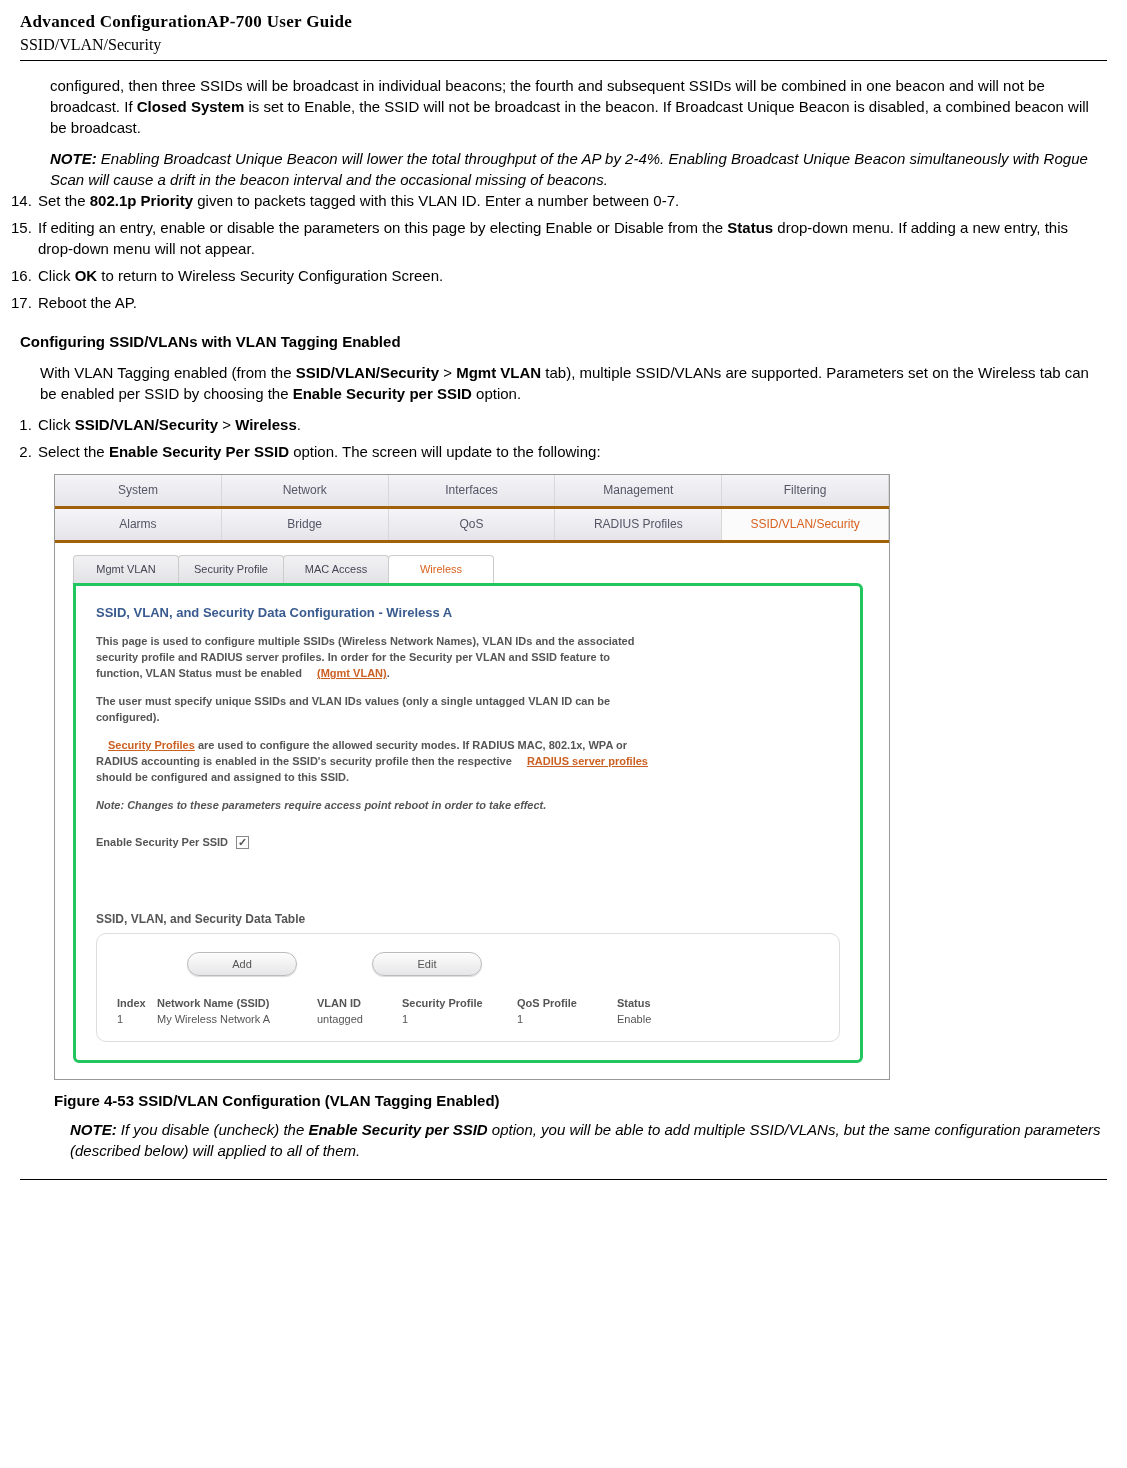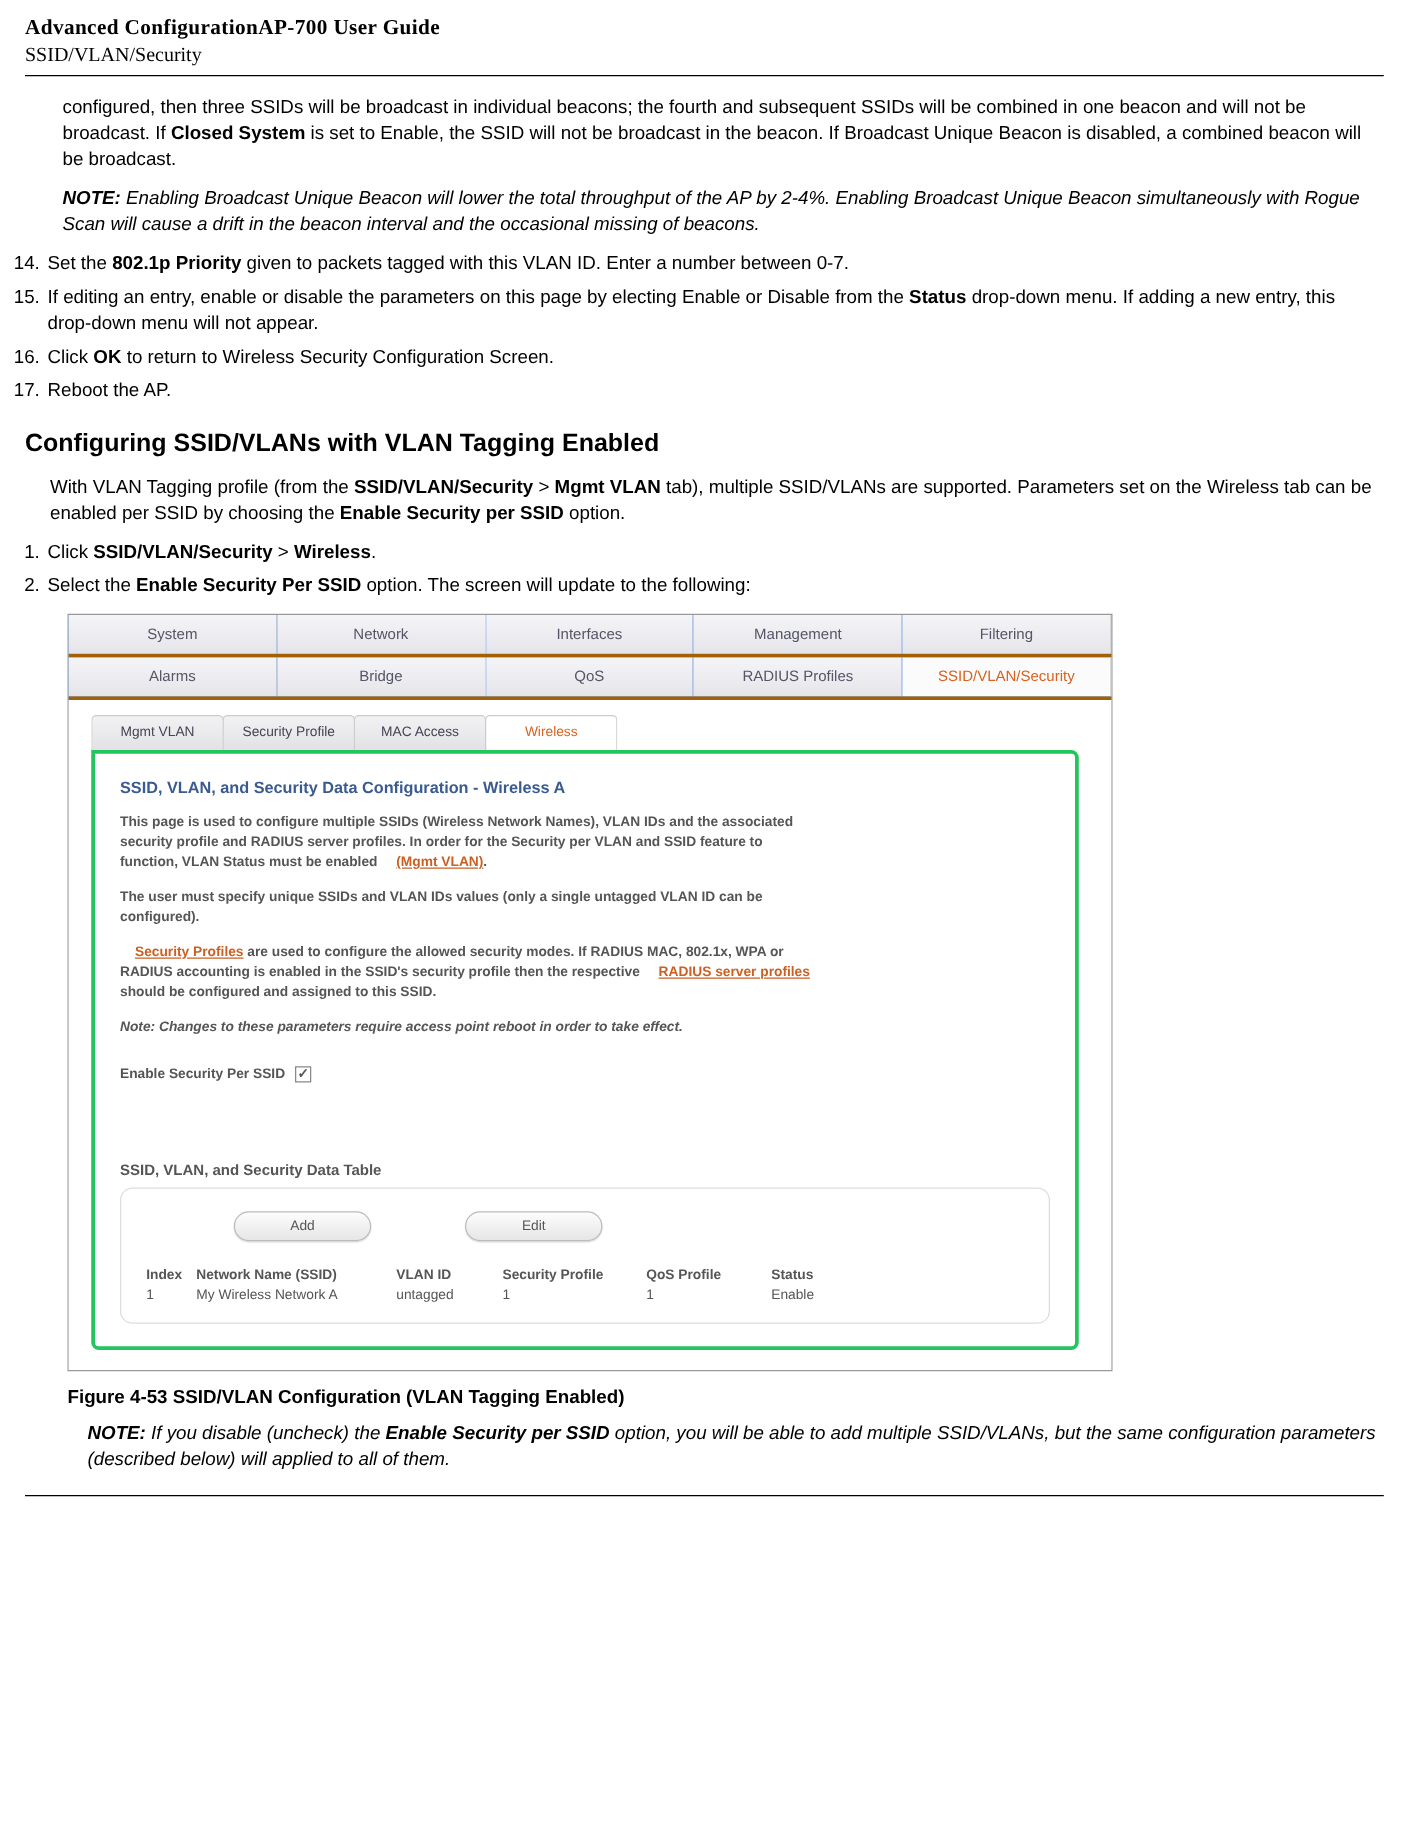--- a/index.html
+++ b/index.html
@@ -20,30 +20,30 @@
       padding-bottom: 4px;
       border-bottom: 1.5px solid #000;
       margin-bottom: 14px;
       font-family: Liberation Serif, serif;
     }
     .header-left-line1 { font-weight: bold; font-size: 17px; letter-spacing: 0.3px;}
     .header-left-line2 { font-size: 16px; }
     .header-right { font-weight: bold; font-size: 17px; letter-spacing: 0.3px;}
     .indented { margin-left: 30px; }
     .para { margin-bottom: 10px; }
-    .note { font-style: italic; margin-left: 30px; margin-bottom: 10px; }
+    .note { font-style: italic; margin-left: 30px; }
     .note-label { font-style: italic; font-weight: bold; }
     ol.steps {
       margin-left: 16px;
       margin-bottom: 12px;
     }
     ol.steps li { margin-bottom: 6px; padding-left: 2px; }
     .section-heading {
       font-weight: bold;
-      font-size: 20px;
+      font-size: 15px;
       margin: 18px 0 10px 0;
     }
     .body-indent { margin-left: 20px; }
     .figure-caption { font-weight: bold; margin: 10px 0 6px 34px; font-size: 15px; }
     .bottom-note-indent { margin-left: 50px; font-style: italic; margin-top: 8px; }
     hr.footer-rule { border: none; border-top: 1.5px solid #000; margin-top: 18px; }
     .page-num { text-align: right; font-weight: bold; font-size: 15px; margin-top: 6px; margin-right: 6px; }
 
     
     .screenshot {
@@ -166,21 +166,21 @@
     </li>
     <li>
       <span>Click </span><b>OK</b><span> to return to Wireless Security Configuration Screen.</span>
     </li>
     <li>Reboot the AP.</li>
   </ol>
 
   <div class="section-heading">Configuring SSID/VLANs with VLAN Tagging Enabled</div>
 
   <div class="body-indent para">
-    <span>With VLAN Tagging profile (from the </span><b>SSID/VLAN/Security</b><span> &gt; </span><b>Mgmt VLAN</b><span> tab), multiple SSID/VLANs are supported. Parameters set on the Wireless tab can be enabled per SSID by choosing the </span><b>Enable Security per SSID</b><span> option.</span>
+    <span>With VLAN Tagging enabled (from the </span><b>SSID/VLAN/Security</b><span> &gt; </span><b>Mgmt VLAN</b><span> tab), multiple SSID/VLANs are supported. Parameters set on the Wireless tab can be enabled per SSID by choosing the </span><b>Enable Security per SSID</b><span> option.</span>
   </div>
 
   <ol class="steps body-indent" start="1">
     <li>
       <span>Click </span><b>SSID/VLAN/Security</b><span> &gt; </span><b>Wireless</b><span>.</span>
     </li>
     <li>
       <span>Select the </span><b>Enable Security Per SSID</b><span> option. The screen will update to the following:</span>
     </li>
   </ol>

